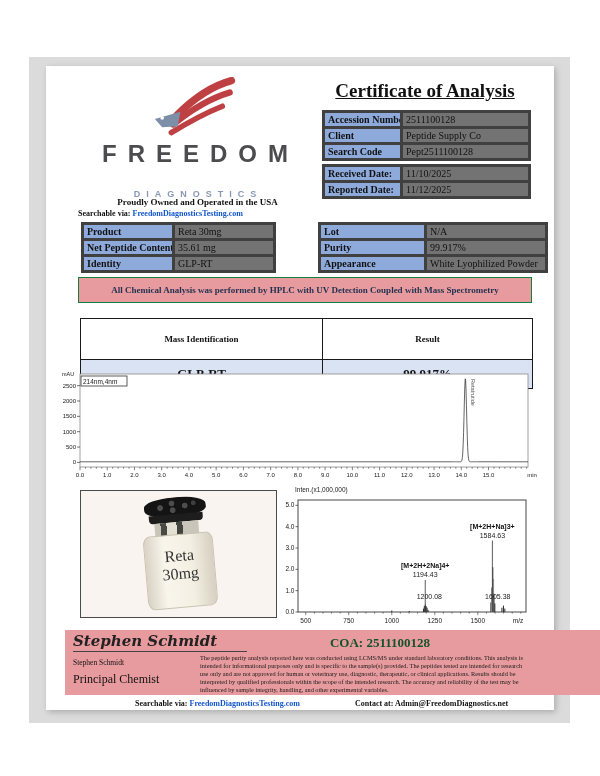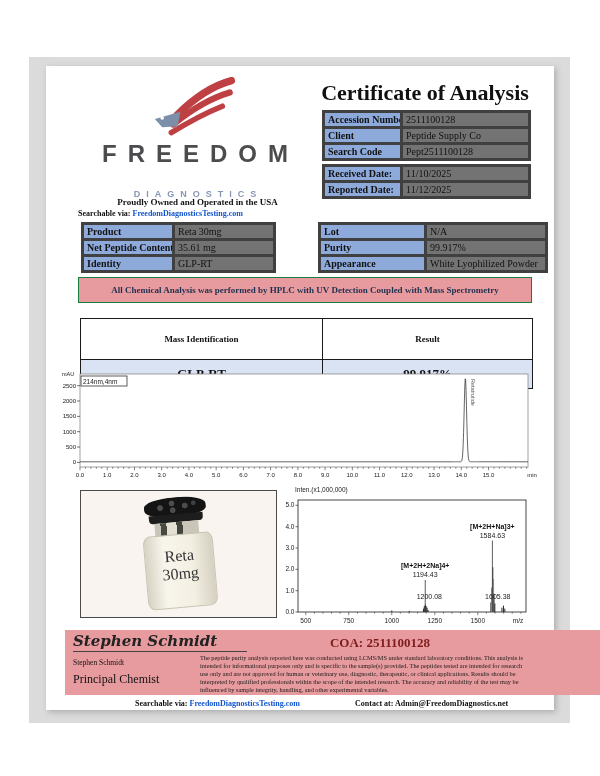--- a/index.html
+++ b/index.html
@@ -16,21 +16,21 @@
   .brand{font-family:"Liberation Sans",sans-serif;font-size:24px;font-weight:700;
          letter-spacing:11px;margin-right:-11px;color:#4c4c4e;margin-top:1px;}
   .brand-sub{font-family:"Liberation Sans",sans-serif;font-size:9px;font-weight:700;
          letter-spacing:6px;margin-right:-6px;color:#8898b4;margin-top:21px;}
   .tagline{position:absolute;left:95px;top:197px;width:205px;text-align:center;
            font-weight:bold;font-size:9px;}
   .search-line{position:absolute;left:78px;top:209px;font-size:8px;font-weight:bold;white-space:nowrap;}
   a.doclink{color:#1155cc;font-weight:bold;cursor:pointer;}
 
   .coa-title{position:absolute;left:312px;top:80px;width:226px;text-align:center;
-             font-size:22px;font-weight:bold;}
+             font-size:19px;font-weight:bold;text-decoration:underline;}
 
   
   table.kv{position:absolute;border-collapse:collapse;table-layout:fixed;}
   table.kv td{border:3px solid #404040;font-family:Liberation Serif, serif;font-size:10px;
               line-height:10px;padding:1.5px 3px;white-space:nowrap;overflow:hidden;}
   td.lab{background:#8EAADB;font-weight:bold;}
   td.val{background:#737373;}
 
   .banner{position:absolute;left:78px;top:277px;width:452px;height:24px;background:#E89B9E;
           border:1px solid #15803d;text-align:center;line-height:24px;
@@ -61,21 +61,21 @@
      text-align:center;}
   .vial-line{font-family:"Liberation Serif",serif;color:#333;font-size:16px;line-height:18px;}
   .vial-line.first{margin-top:12px;}
 
   
   .sig-box{position:absolute;left:65px;top:630px;width:539px;height:65px;background:#E89B9E;}
   .sig-script{position:absolute;left:8px;top:2px;font-family:"DejaVu Serif",serif;
       font-style:italic;font-weight:bold;font-size:15px;color:#222;
       border-bottom:1px solid #444;padding:0 30px 1px 0;}
   .sig-coa{position:absolute;left:230px;top:5px;width:170px;text-align:center;
-      font-size:13px;font-weight:bold;color:#7f1d1d;}
+      font-size:13px;font-weight:bold;color:#14532d;}
   .sig-name{position:absolute;left:8px;top:28px;font-size:7.5px;}
   .sig-title{position:absolute;left:8px;top:42px;font-size:12px;}
   .sig-disc{position:absolute;left:135px;top:24px;width:328px;font-size:6.3px;line-height:7.9px;
       text-align:left;color:#1a1a1a;}
 
   .footer-left{position:absolute;left:135px;top:699px;font-size:8px;font-weight:bold;}
   .footer-right{position:absolute;left:355px;top:699px;font-size:8px;font-weight:bold;}
 
   svg text{font-family:"Liberation Sans",sans-serif;}
 </style>

